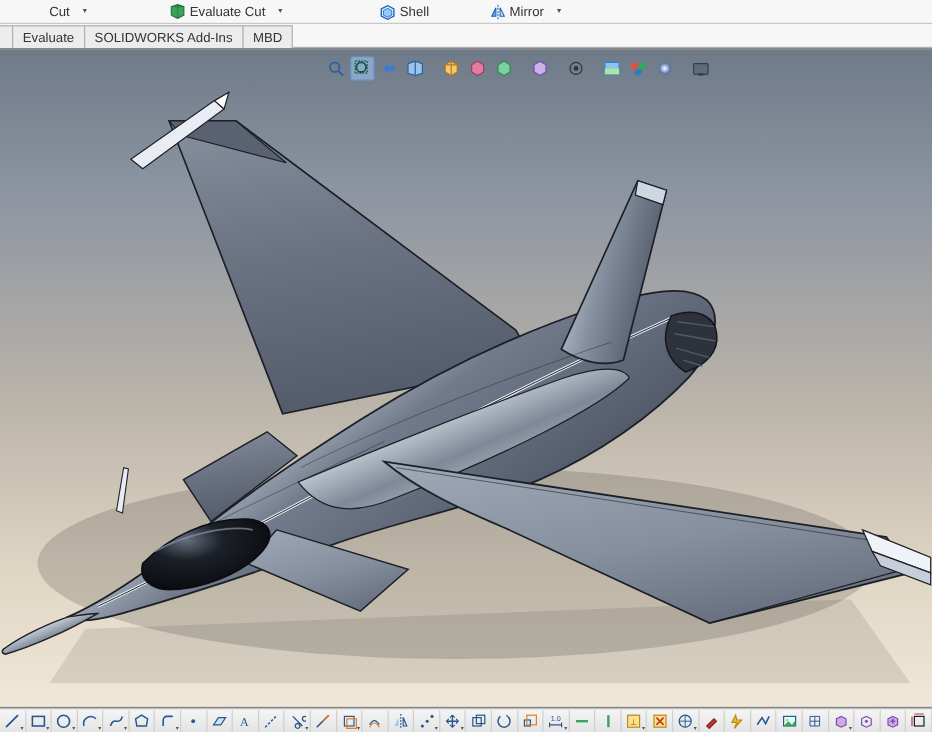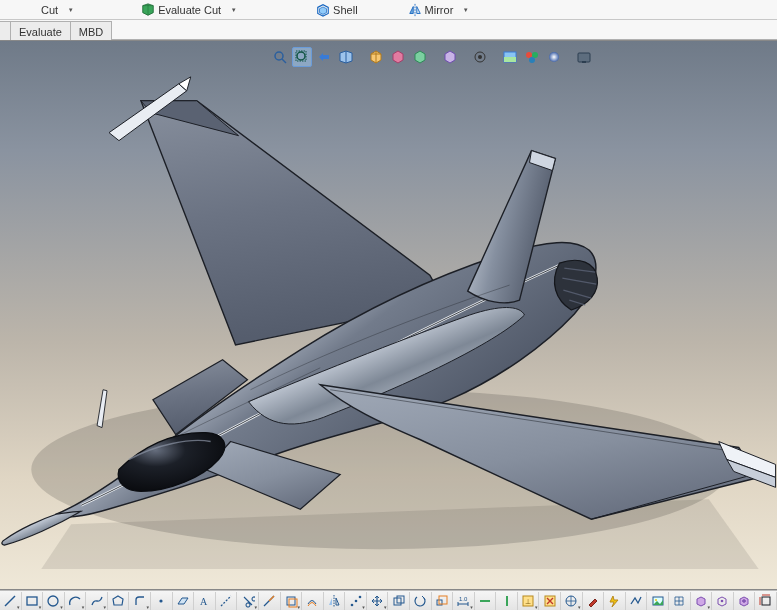--- a/index.html
+++ b/index.html
@@ -177,20 +177,23 @@
     </span>
     <span>Mirror</span>
   </div>
   <span class="drop-arrow">▼</span>
 </div>
 
 <div class="tabstrip">
   <div class="tab" style="border-left:none; padding-left:2px; width:10px;"></div>
   <div class="tab">
     <span>Evaluate</span>
+  </div>
+  <div class="tab">
+    <span>SOLIDWORKS Add-Ins</span>
   </div>
   <div class="tab">
     <span>MBD</span>
   </div>
 </div>
 
 <div class="viewport-wrap">
 
   <div class="hud-toolbar">
     <div class="hud-btn">

